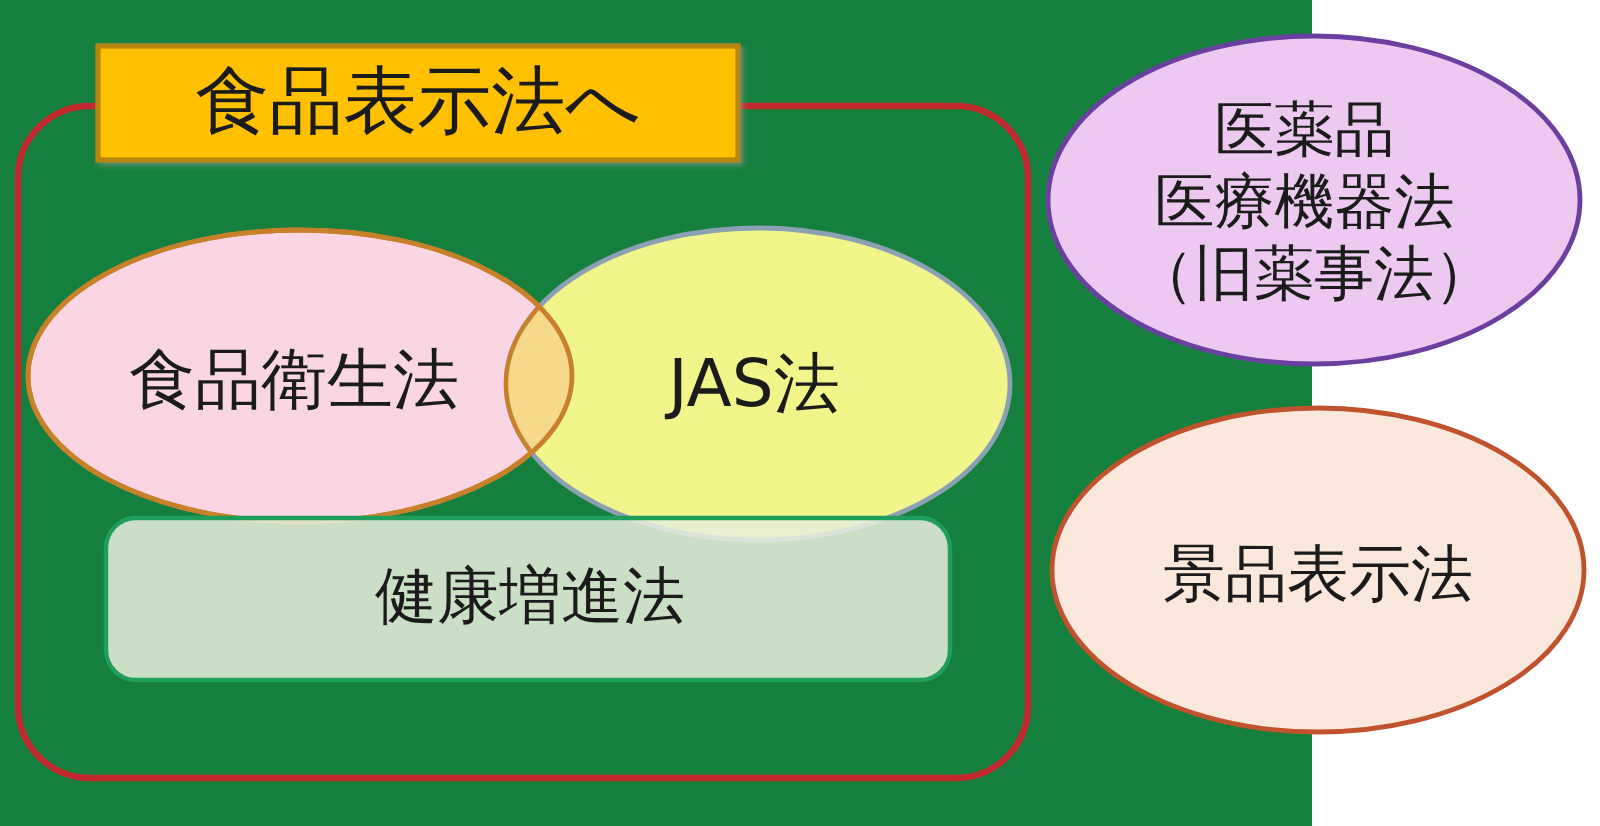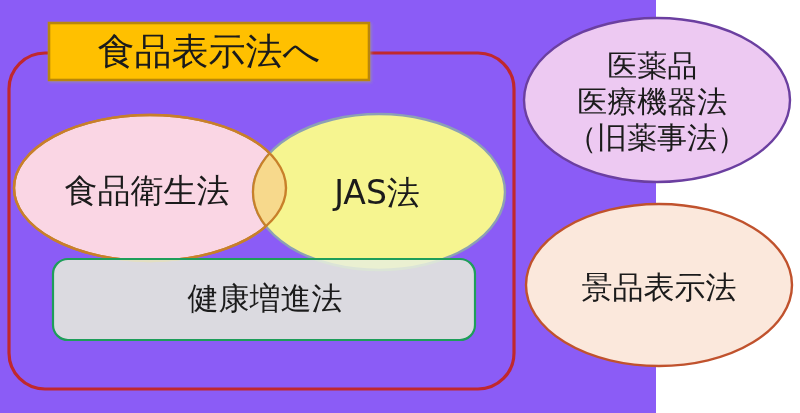--- a/index.html
+++ b/index.html
@@ -10,21 +10,21 @@
   body {
     width: 800px;
     height: 413px;
     font-family: "Liberation Sans", "DejaVu Sans", sans-serif;
     overflow: hidden;
   }
   #diagram-root {
     position: relative;
     width: 656px;
     height: 413px;
-    background: #8b5cf6;
+    background: #15803d;
   }
   svg#diagram-svg {
     display: block;
     width: 800px;
     height: 413px;
   }
   .shape-label {
     font-family: "DejaVu Sans", "Liberation Sans", sans-serif;
     fill: #1b1b1b;
     dominant-baseline: middle;

